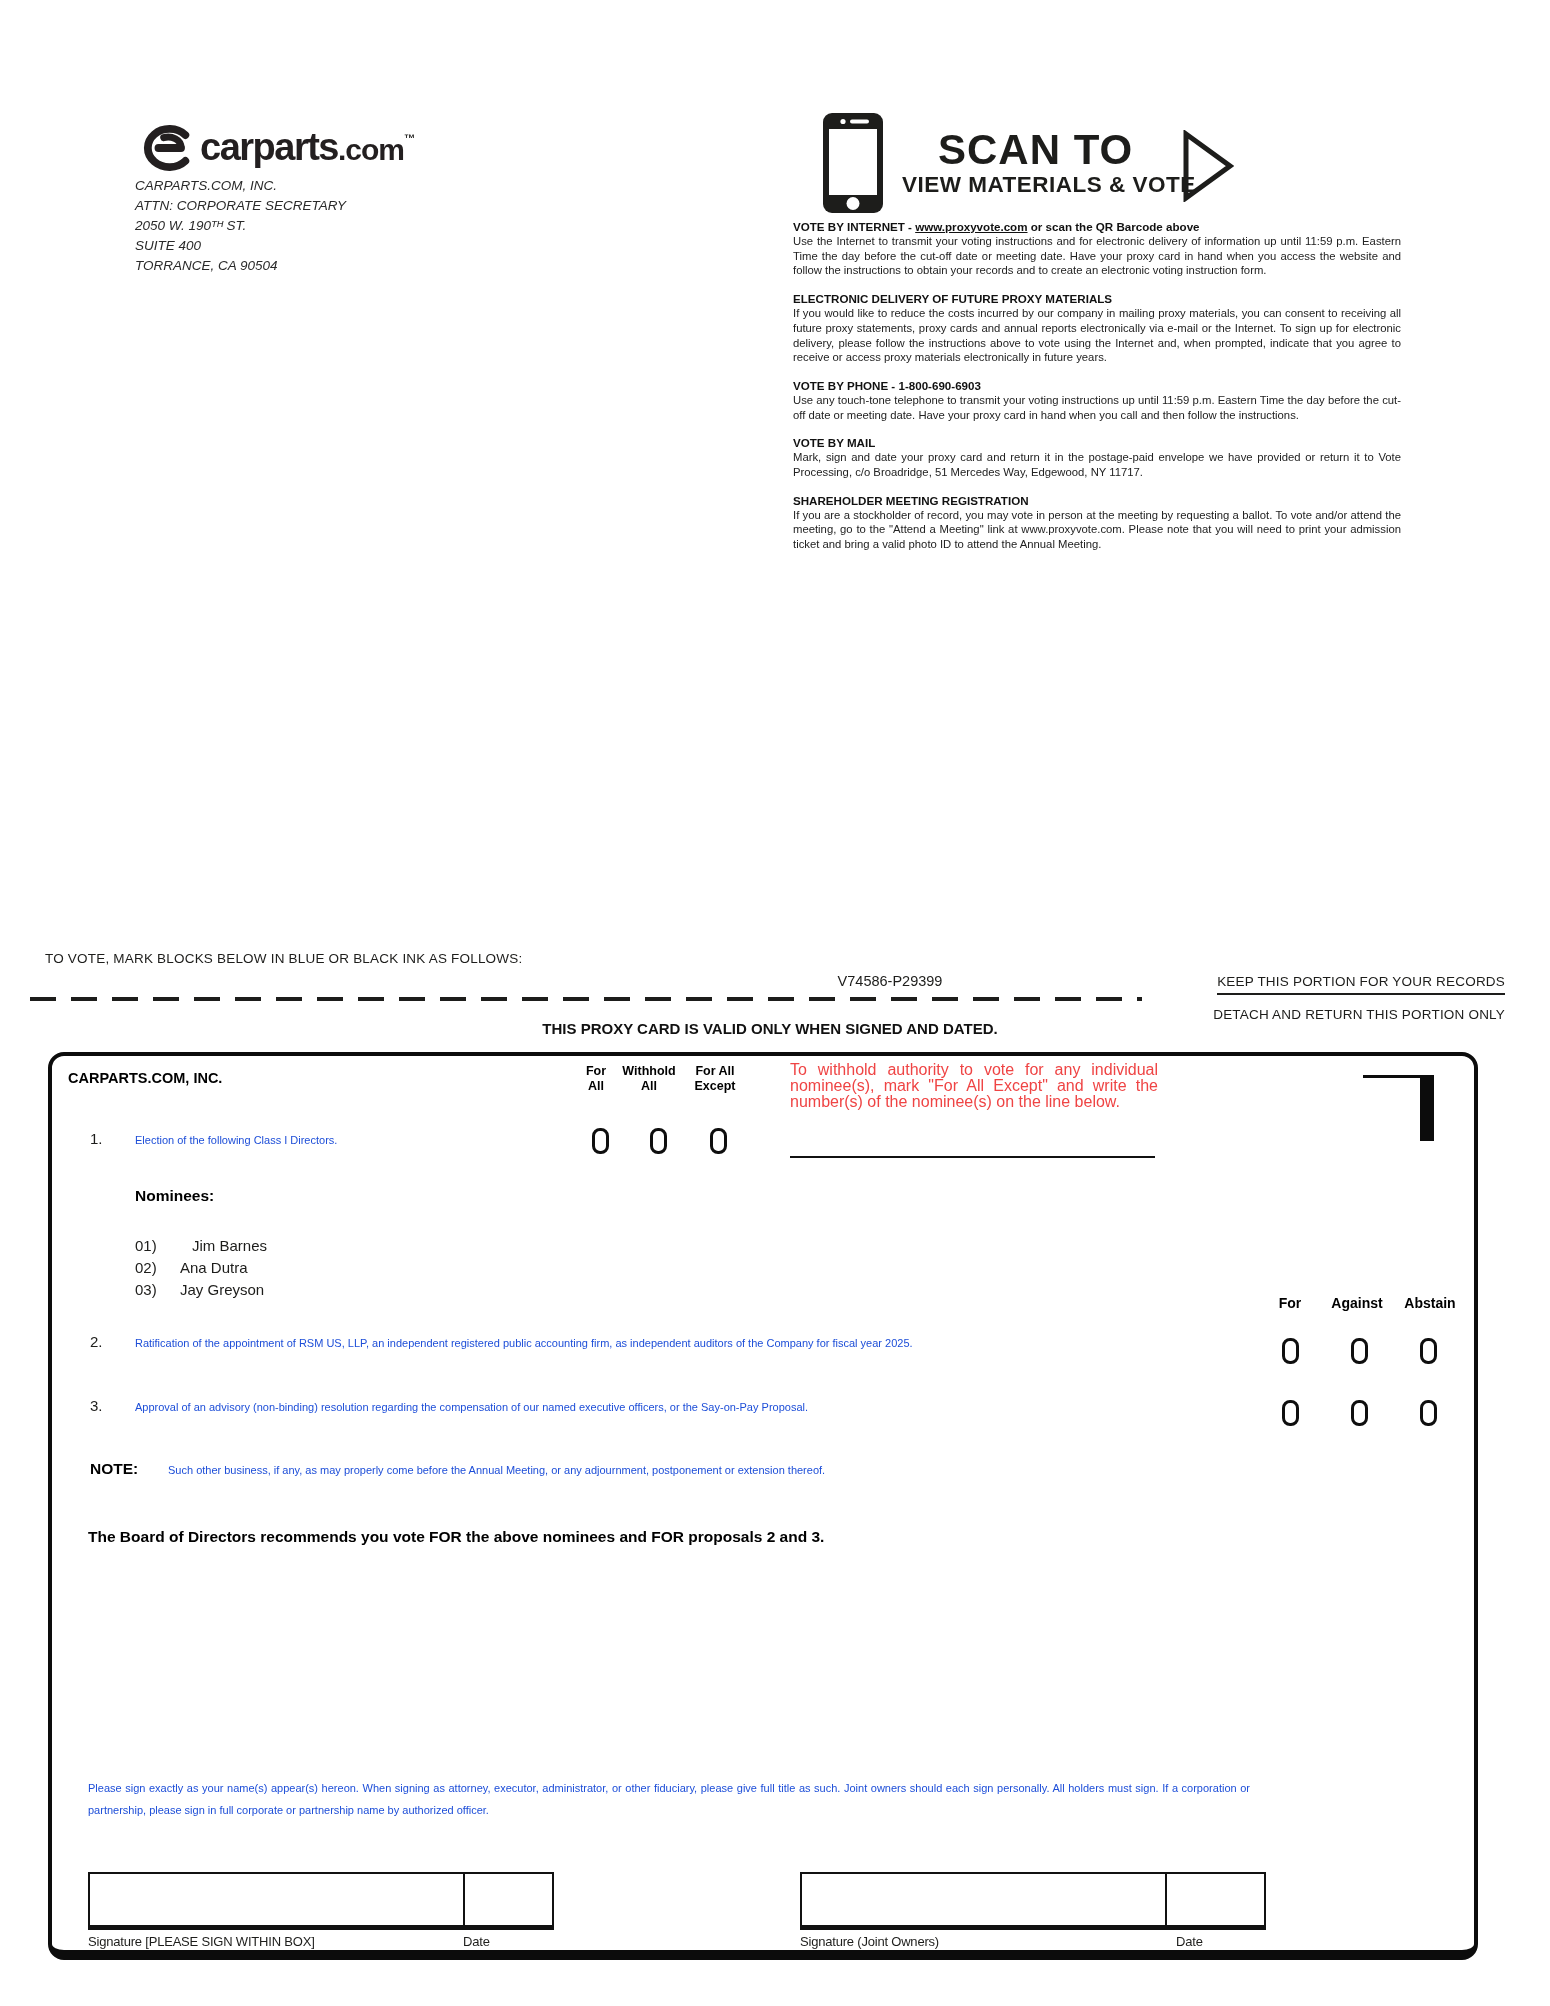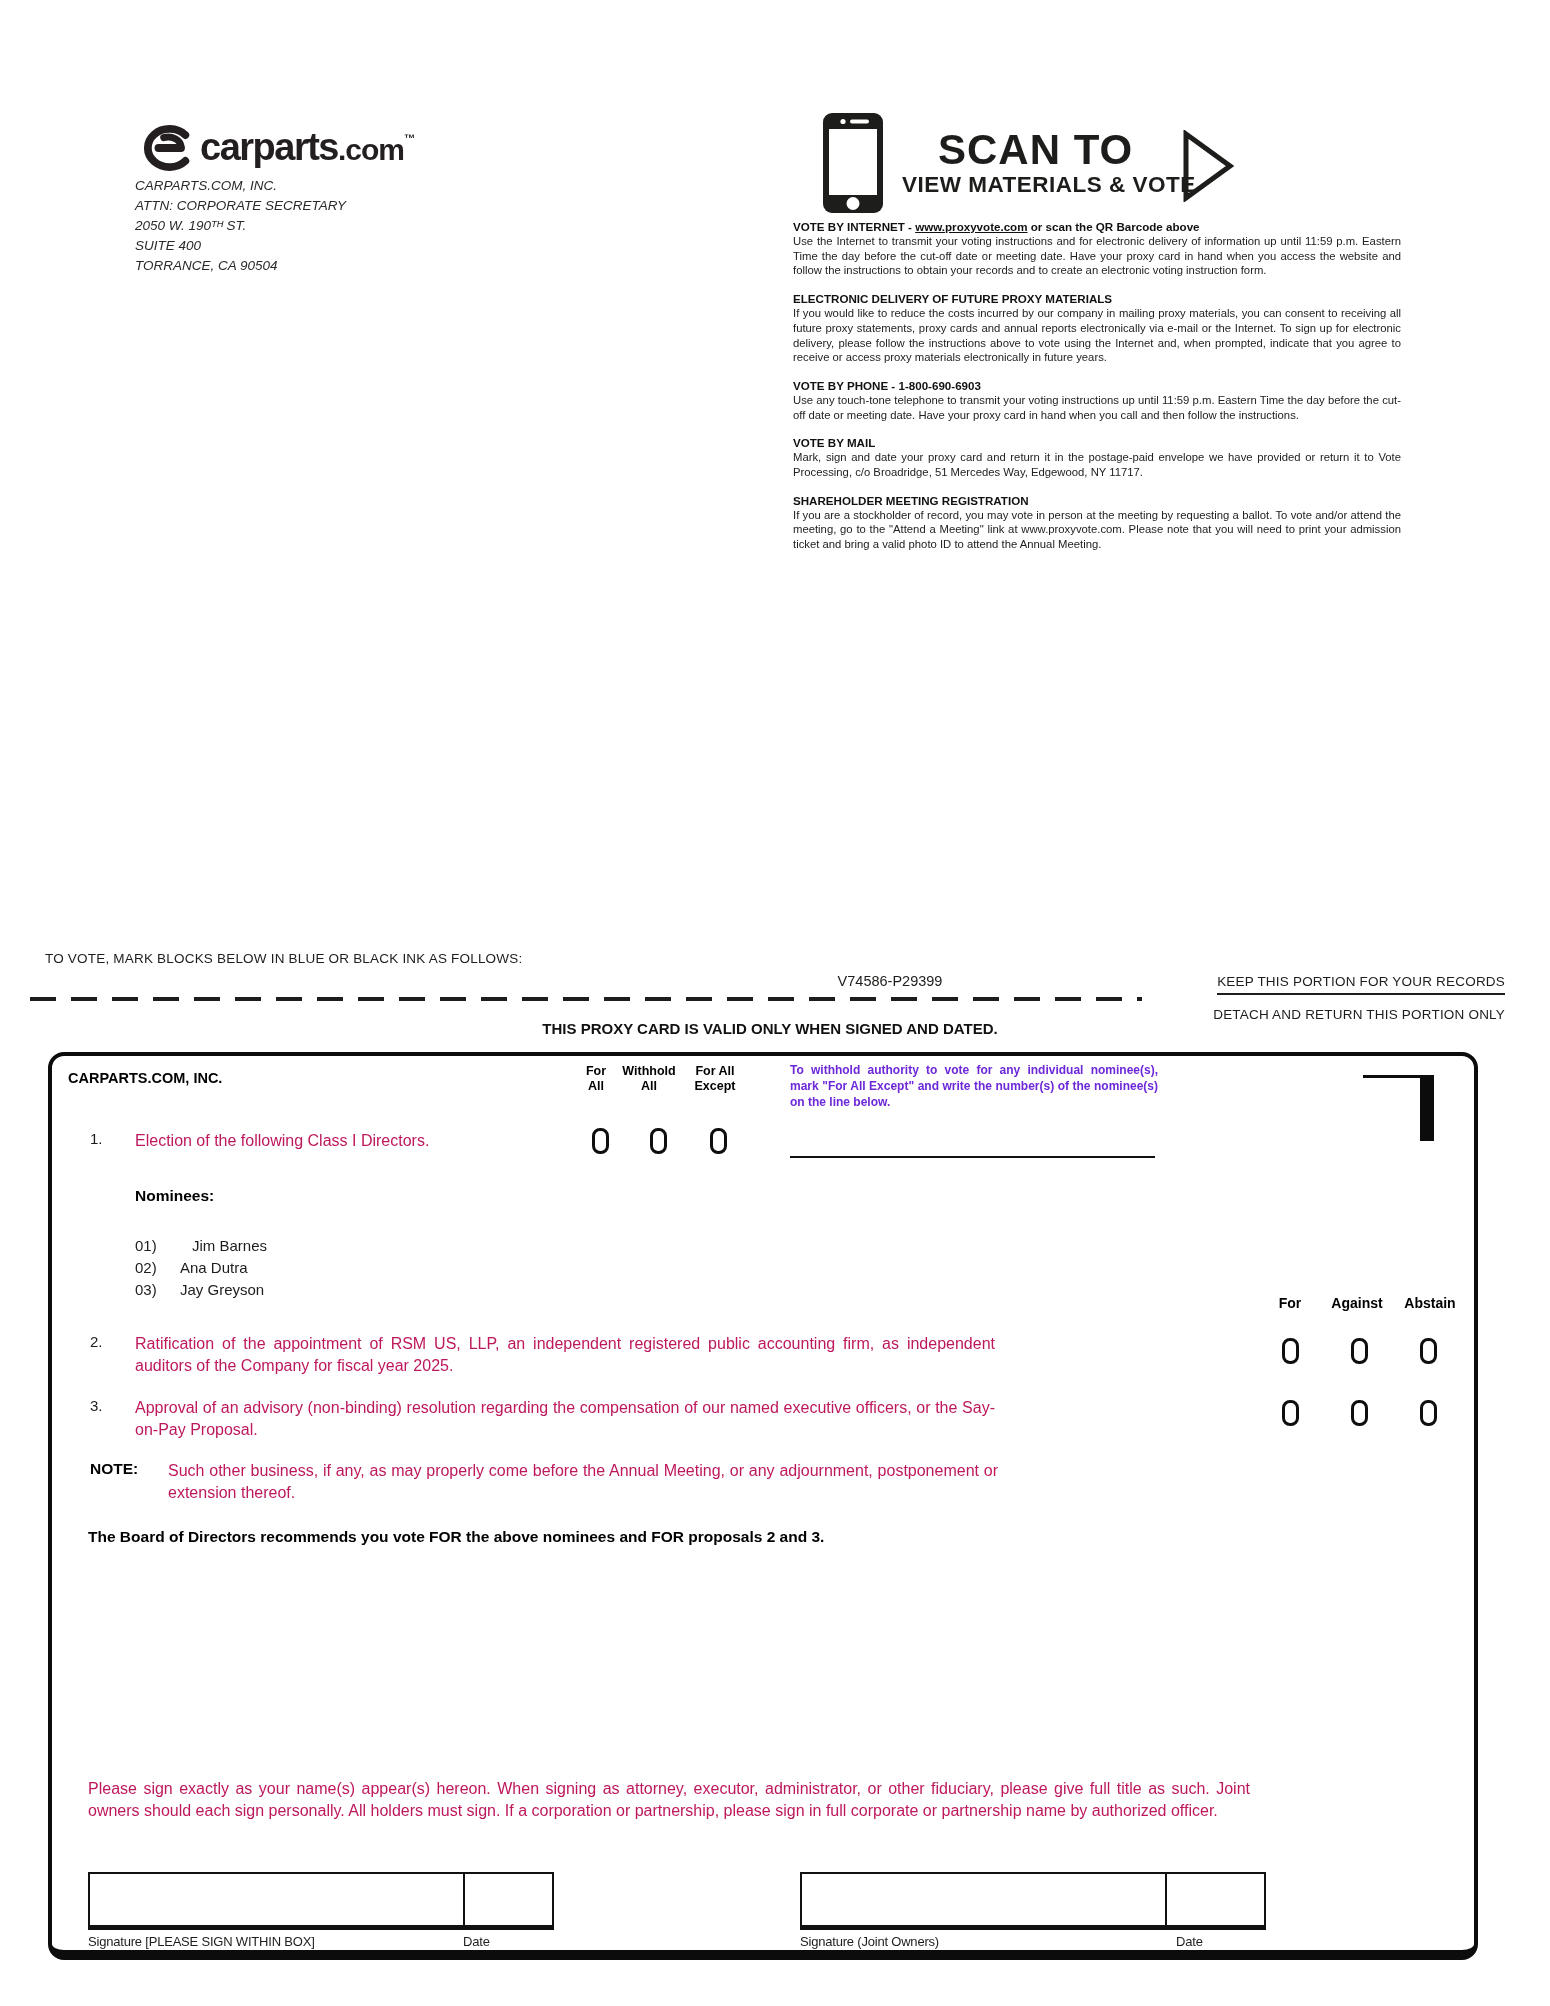--- a/index.html
+++ b/index.html
@@ -21,22 +21,22 @@
   .vm-link{text-decoration:underline;font-weight:bold;}
   
   .smallcaps{font-size:13.5px;letter-spacing:0.2px;color:#1d1d1b;}
   .dashes{height:4px;background:repeating-linear-gradient(90deg,#1d1d1b 0 26px,transparent 26px 41px);}
   .valid-note{font-weight:bold;font-size:15px;color:#111;}
   
   .card{left:48px;top:1052px;width:1430px;height:908px;box-sizing:border-box;
         border:4px solid #0c0c0c;border-bottom-width:10px;border-radius:16px;}
   .card-title{font-weight:bold;font-size:14.5px;color:#000;}
   .colhead{font-weight:bold;font-size:12.5px;line-height:14.5px;text-align:center;color:#000;}
-  .note-right{font-size:12px;line-height:16px;text-align:justify;color:#6d28d9;font-weight:bold;}
-  .ptext{font-size:16px;line-height:21.5px;text-align:justify;color:#be185d;}
+  .note-right{font-size:16px;line-height:16px;text-align:justify;color:#ef4444;}
+  .ptext{font-size:11px;line-height:21.5px;text-align:justify;color:#1d4ed8;}
   .pnum{font-size:15px;color:#1d1d1b;}
   .bold15{font-weight:bold;font-size:15.5px;color:#000;}
   .cb{width:17px;height:26px;border:3.5px solid #0e0e0e;border-radius:8px;box-sizing:border-box;background:#fff;}
   .writein{border-bottom:2.5px solid #111;}
   .fa-head{font-weight:bold;font-size:14px;color:#000;}
   .sigbox{height:58px;box-sizing:border-box;border:2px solid #111;border-bottom:5px solid #111;display:flex;}
   .sigcell{border-right:2px solid #111;box-sizing:border-box;height:100%;}
   .siglabel{font-size:13px;color:#1d1d1b;letter-spacing:-0.2px;}
   .cornermark-h{background:#0c0c0c;}
   .cornermark-v{background:#0c0c0c;}

